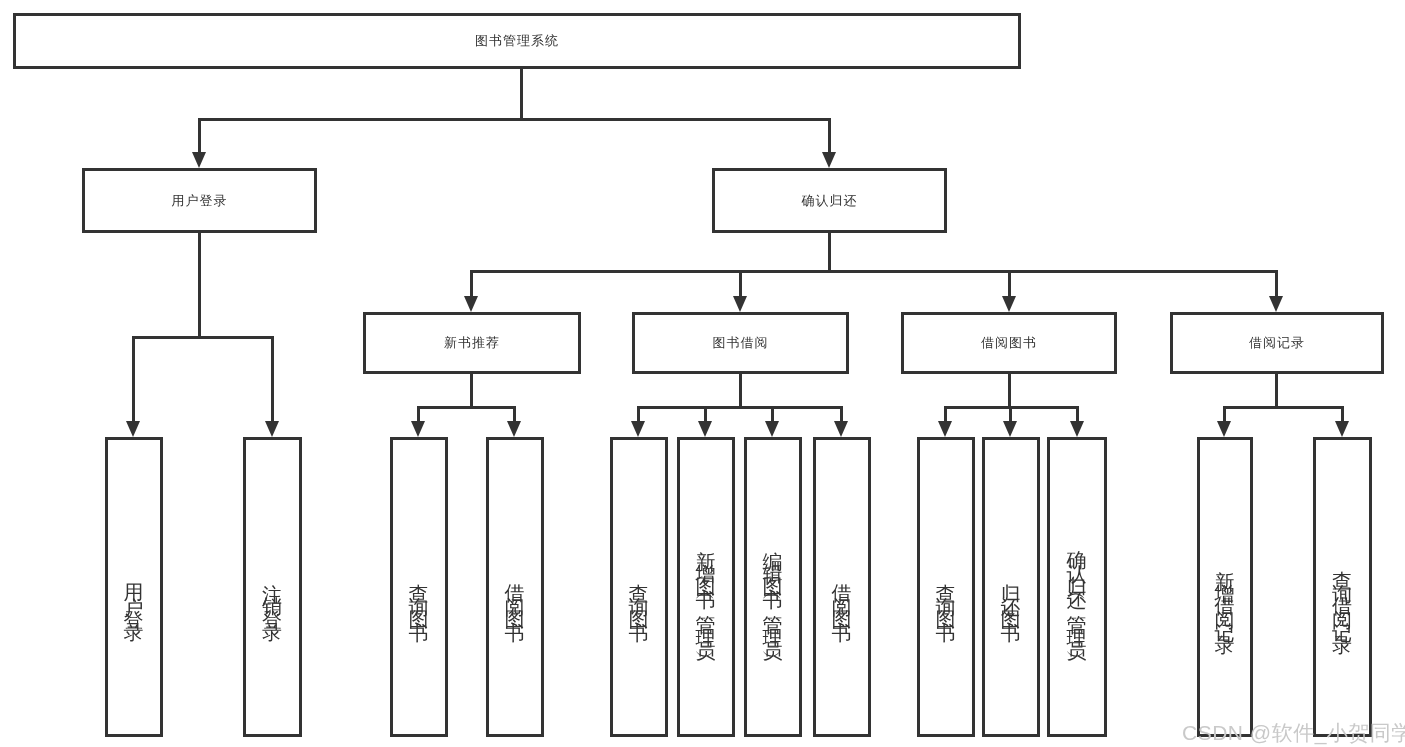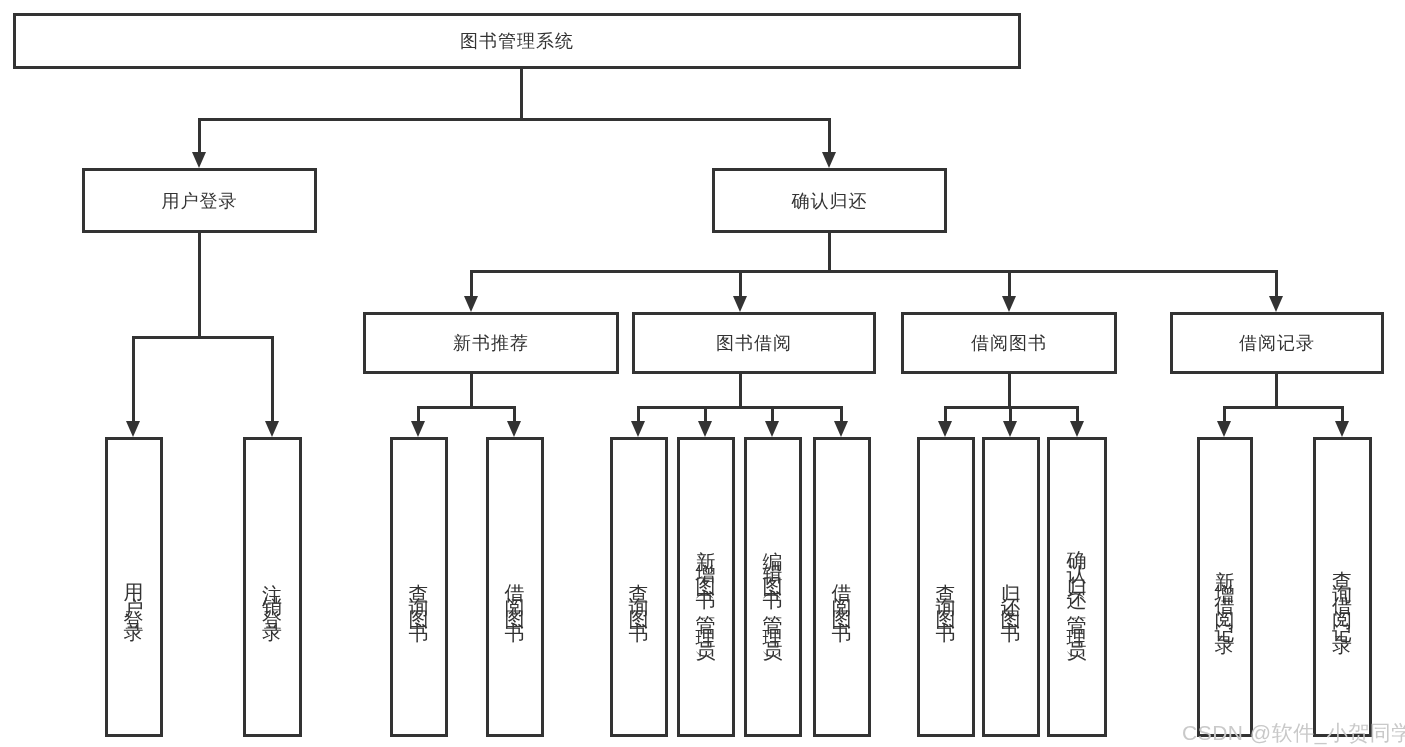--- a/index.html
+++ b/index.html
@@ -11,21 +11,21 @@
   html,body{margin:0;padding:0;background:#fff;}
   body{font-family:"Liberation Sans","DejaVu Sans",sans-serif;}
   .canvas{
     position:relative;width:1405px;height:747px;background:var(--bg);overflow:hidden;
   }
   .box{
     position:absolute;box-sizing:border-box;border:3px solid var(--line);
     background:#fff;color:var(--text);
     display:flex;align-items:center;justify-content:center;
   }
-  .box.h{font-size:18px;letter-spacing:1px;white-space:nowrap;}
+  .box.h{font-size:13px;letter-spacing:1px;white-space:nowrap;}
   .box.v{font-size:20px;}
   .box.v .vtxt{
     writing-mode:vertical-rl;text-orientation:mixed;
     letter-spacing:13px;margin-bottom:-13px;line-height:1;
   }
   .vline{position:absolute;width:3px;background:var(--line);}
   .hline{position:absolute;height:3px;background:var(--line);}
   .arrow{
     position:absolute;width:0;height:0;
     border-left:7px solid transparent;border-right:7px solid transparent;
@@ -39,22 +39,22 @@
 </head>
 <body>
 
 <div class="canvas">
 
   <div class="box h" style="left:13px;top:13px;width:1008px;height:56px">图书管理系统</div>
 
   <div class="box h" style="left:82px;top:168px;width:235px;height:65px">用户登录</div>
   <div class="box h" style="left:712px;top:168px;width:235px;height:65px">确认归还</div>
 
-  <div class="box h" style="left:363px;top:312px;width:256px;height:62px">新书推荐</div>
-  <div class="box h" style="left:632px;top:312px;width:244px;height:62px">图书借阅</div>
+  <div class="box h" style="left:363px;top:312px;width:218px;height:62px">新书推荐</div>
+  <div class="box h" style="left:632px;top:312px;width:217px;height:62px">图书借阅</div>
   <div class="box h" style="left:901px;top:312px;width:216px;height:62px">借阅图书</div>
   <div class="box h" style="left:1170px;top:312px;width:214px;height:62px">借阅记录</div>
 
   <div class="box v" style="left:105px;top:437px;width:58px;height:300px">
     <span class="vtxt">用户登录</span>
   </div>
   <div class="box v" style="left:243px;top:437px;width:59px;height:300px">
     <span class="vtxt">注销登录</span>
   </div>
 

